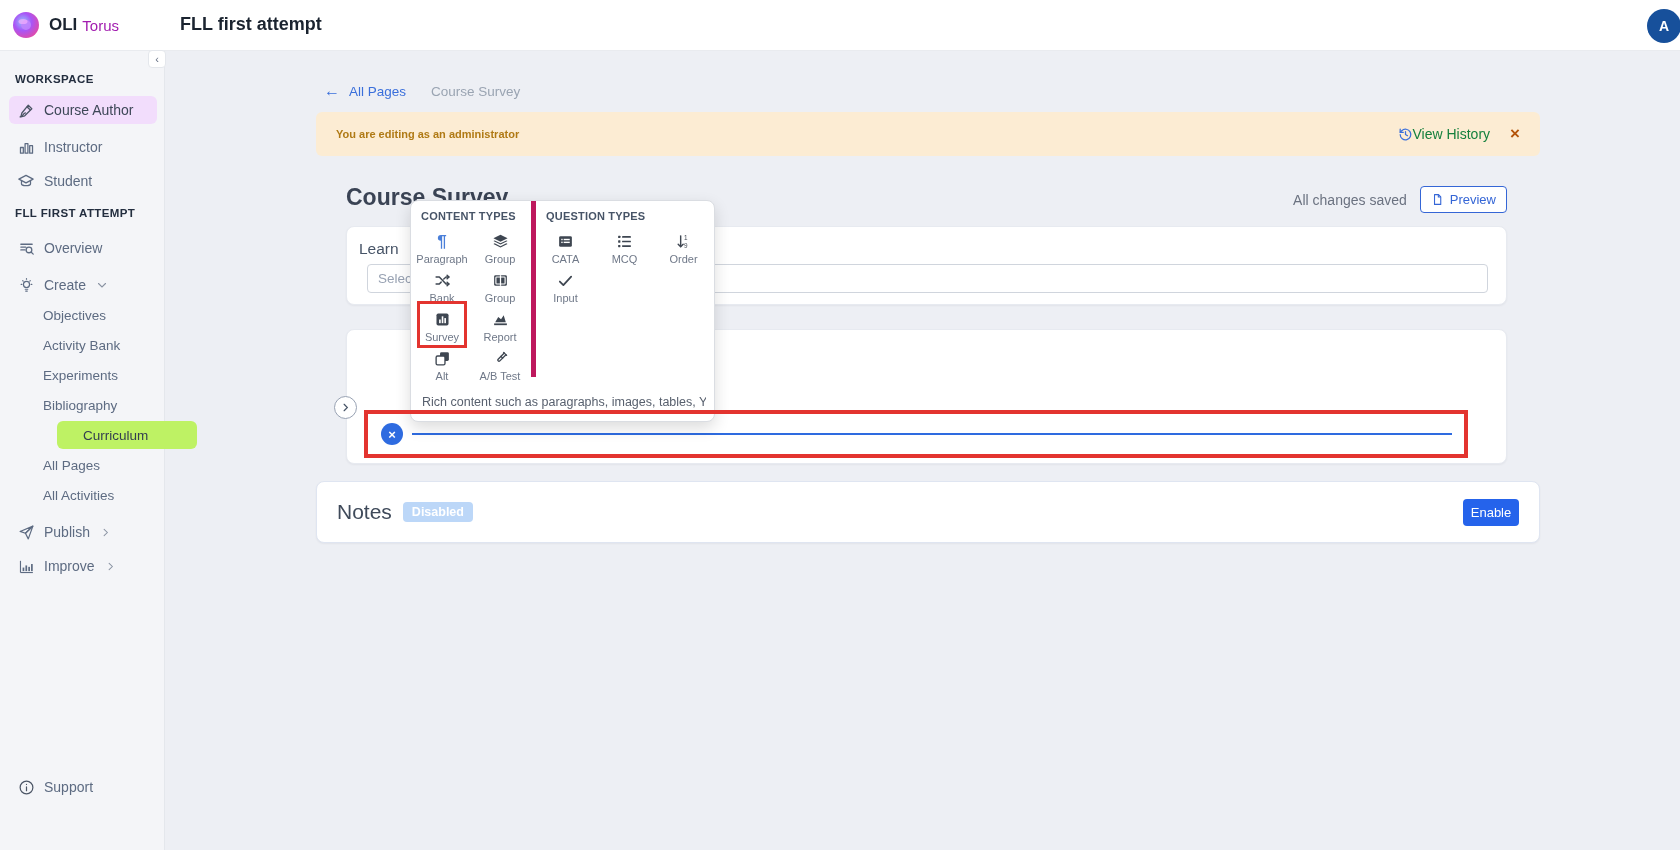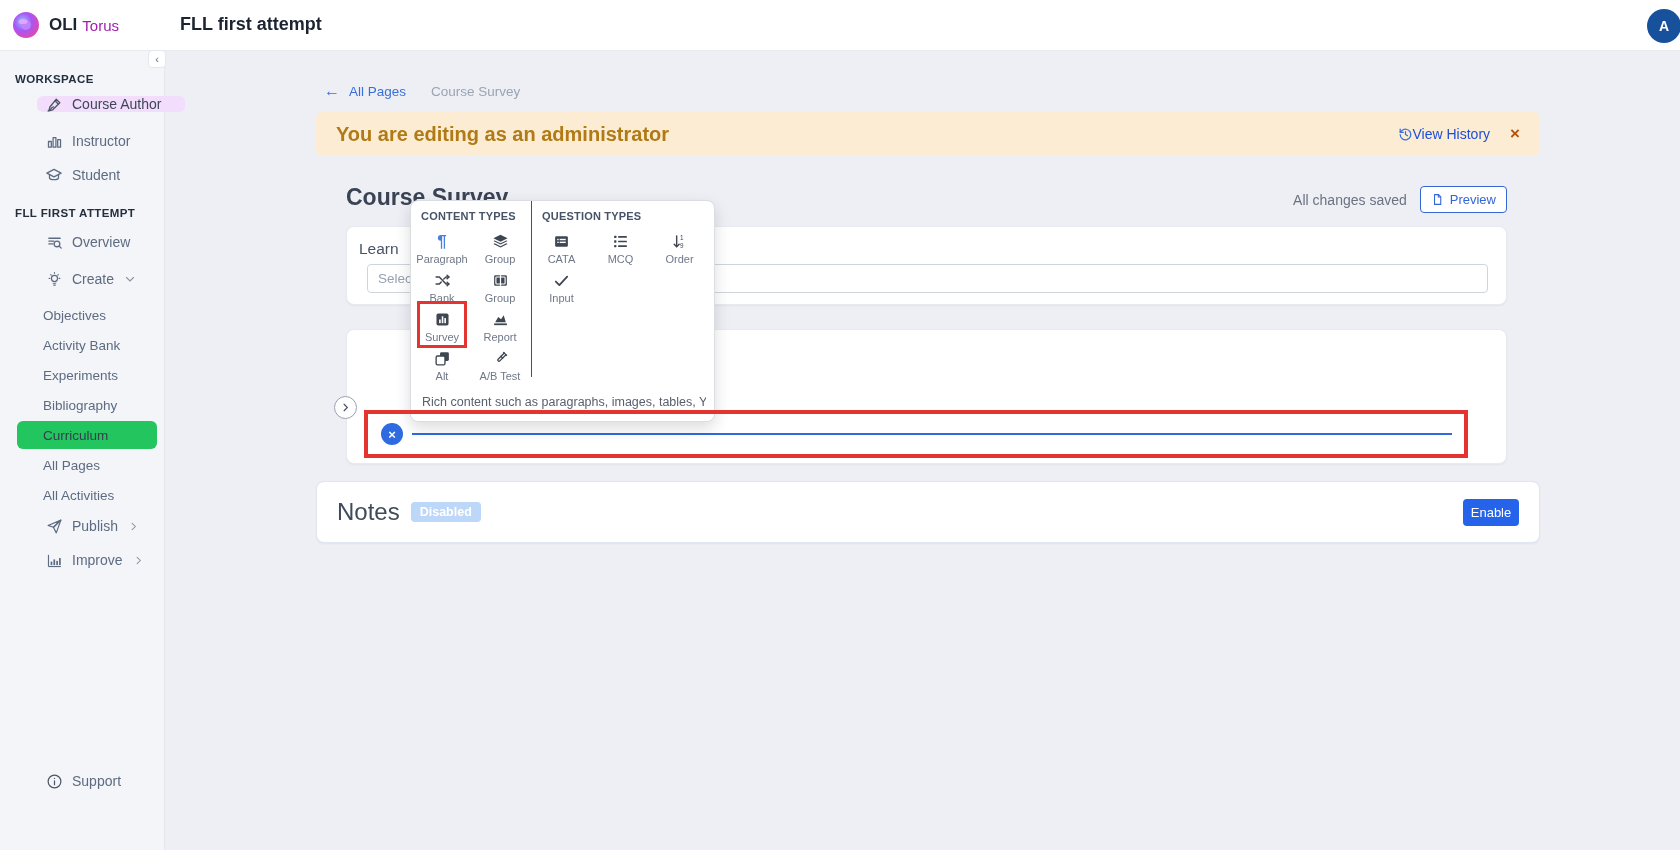--- a/index.html
+++ b/index.html
@@ -13,38 +13,38 @@
   .brand { position:absolute; left:12px; top:11px; display:flex; align-items:center; gap:9px; }
   .brand-oli { font-size:17px; font-weight:700; color:#1b2430; }
   .brand-torus { font-size:15px; color:#a21caf; margin-left:-4px; }
   .proj-title { position:absolute; left:180px; top:14px; font-size:18px; font-weight:700; color:#1b2430; }
   .avatar { position:absolute; left:1647px; top:9px; width:34px; height:34px; border-radius:50%; background:#17509b; color:#fff; font-size:14px; font-weight:700; display:flex; align-items:center; justify-content:center; }
 
   
   #sidebar { left:0; top:51px; width:165px; height:799px; background:#f4f5f8; border-right:1px solid #e4e7ec; z-index:30; }
   .collapse-btn { position:absolute; left:148px; top:50px; width:18px; height:18px; background:#fff; border:1px solid #e4e7ec; border-radius:4px; font-size:11px; color:#667085; display:flex; align-items:center; justify-content:center; z-index:45; cursor:pointer; }
   .side-header { position:absolute; left:15px; font-size:11.5px; font-weight:700; letter-spacing:.4px; color:#232e3f; }
-  .side-row { position:absolute; left:9px; width:148px; height:16px; display:flex; align-items:center; border-radius:6px; font-size:14px; color:#5d6b82; cursor:pointer;margin-left:28px; }
+  .side-row { position:absolute; left:9px; width:148px; height:28px; display:flex; align-items:center; border-radius:6px; font-size:14px; color:#5d6b82; cursor:pointer; }
   .side-row .sic { width:18px; height:18px; margin-left:8px; margin-right:9px; flex:0 0 auto; display:flex; align-items:center; justify-content:center; }
   .side-row.sel-ws { background:#f2ddfc; color:#3d4757; }
   .side-sub { position:absolute; left:17px; width:140px; height:28px; display:flex; align-items:center; padding-left:26px; font-size:13.5px; color:#5d6b82; border-radius:6px; cursor:pointer; }
-  .side-sub.sel { background:#22c55e; color:#333e50; }
+  .side-sub.sel { background:#bef264; color:#333e50;margin-left:40px; }
   .chev { margin-left:10px; display:flex; align-items:center; }
   .exit-pill { position:absolute; left:9px; top:820px; width:148px; height:28px; background:#e7e8ed; border-radius:7px; display:flex; align-items:center; font-size:13.5px; color:#4b5565; cursor:pointer; }
 
   
   #main { left:165px; top:51px; right:0; bottom:0; background:#edeff4; }
 
   .crumb-back { left:324px; top:82px; font-size:16px; color:#3a6fdb; cursor:pointer; }
   .crumb-link { left:349px; top:84px; font-size:13.5px; color:#3a6fdb; cursor:pointer; }
   .crumb-cur { left:431px; top:84px; font-size:13.5px; color:#9aa4b2; }
 
   .banner { left:316px; top:112px; width:1224px; height:44px; background:#fcecd3; border-radius:6px; display:flex; align-items:center; padding:0 20px; }
-  .banner-msg { font-size:20px; font-weight:700; color:#b07a15; }
-  .banner-right { margin-left:auto; display:flex; align-items:center; color:#1d4ed8; font-size:14px; cursor:pointer; }
+  .banner-msg { font-size:11px; font-weight:700; color:#b07a15; }
+  .banner-right { margin-left:auto; display:flex; align-items:center; color:#15803d; font-size:14px; cursor:pointer; }
   .banner-close { margin-left:20px; color:#b45309; font-size:17px; font-weight:700; cursor:pointer; }
 
   .page-title { left:346px; top:184px; font-size:23px; font-weight:600; color:#3a4354; z-index:5; }
   .save-row { left:1100px; top:186px; width:407px; display:flex; align-items:center; justify-content:flex-end; gap:13px; }
   .save-status { font-size:14px; color:#6b7280; }
   .preview-btn { height:27px; padding:0 10px; border:1px solid #3566d6; border-radius:4px; background:#fff; color:#3566d6; font-size:13px; display:flex; align-items:center; gap:6px; cursor:pointer; }
 
   .card { background:#fff; border:1px solid #e7eaf0; border-radius:8px; box-shadow:0 1px 2px rgba(16,24,40,.05); }
   #obj-card { left:346px; top:226px; width:1161px; height:79px; z-index:1; }
   .obj-label { position:absolute; left:12px; top:13px; font-size:15.5px; color:#475467; }
@@ -53,38 +53,38 @@
   #content-card { left:346px; top:329px; width:1161px; height:135px; z-index:1; }
 
   .exp-circle { left:334px; top:396px; width:23px; height:23px; border-radius:50%; background:#fff; border:1.5px solid #98a2b3; display:flex; align-items:center; justify-content:center; z-index:10; cursor:pointer; }
   .x-circle { left:381px; top:423px; width:22px; height:22px; border-radius:50%; background:#2e6be0; color:#fff; font-size:13px; font-weight:700; display:flex; align-items:center; justify-content:center; z-index:16; cursor:pointer; }
   .ins-line { left:412px; top:433px; width:1040px; height:2px; background:#2e6be0; z-index:15; }
 
   
   #toolbox { left:410px; top:200px; width:305px; height:222px; background:#fff; border:1px solid #dadde2; border-radius:8px; box-shadow:0 6px 16px rgba(0,0,0,.14); z-index:30; }
   .tb-cols { display:flex; height:176px; }
   .tb-left { width:120px; padding-top:9px; }
-  .tb-right { flex:1; padding-top:9px; border-left:1px solid #be185d; }
+  .tb-right { flex:1; padding-top:9px; border-left:5px solid #be185d; }
   .tb-head { font-size:11px; font-weight:600; letter-spacing:.2px; color:#475467; padding-left:10px; white-space:nowrap; }
   .tb-grid { display:grid; margin-top:7px; }
   .tb-left .tb-grid { grid-template-columns:58px 58px; margin-left:2px; }
   .tb-right .tb-grid { grid-template-columns:59px 59px 59px; }
   .tb-cell { height:39px; display:flex; flex-direction:column; align-items:center; justify-content:center; cursor:pointer; }
   .tb-cell .tic { height:17px; display:flex; align-items:center; justify-content:center; }
   .tb-cell .tlb { font-size:11px; color:#6f7888; margin-top:3px; white-space:nowrap; }
   .tb-hint { position:absolute; left:10px; bottom:12px; width:285px; font-size:12.5px; color:#58606e; padding-left:1px; white-space:nowrap; overflow:hidden; }
   .para-glyph { color:#4a7fd9; font-weight:700; font-size:17px; line-height:17px; }
 
   
   .anno-survey { left:417px; top:301px; width:50px; height:47px; border:3px solid #e3342f; z-index:60; pointer-events:none; }
   .anno-rect { left:364px; top:410px; width:1104px; height:48px; border:4px solid #e3342f; z-index:60; pointer-events:none; }
 
   
   #notes-card { left:316px; top:481px; width:1224px; height:62px; display:flex; align-items:center; padding:0 20px; border-color:#dfe5f1; }
-  .notes-title { font-size:24px; color:#3f4a5a; }
+  .notes-title { font-size:21px; color:#3f4a5a; }
   .notes-badge { margin-left:11px; background:#bcd7f8; color:#fff; font-size:12.5px; font-weight:700; padding:3px 9px; border-radius:4px; }
   .enable-btn { margin-left:auto; width:56px; height:27px; background:#2563eb; color:#fff; font-size:13px; border:none; border-radius:4px; cursor:pointer; }
 
   svg { display:block; }
 </style>
 </head>
 <body>
 
 <div id="app">
 

